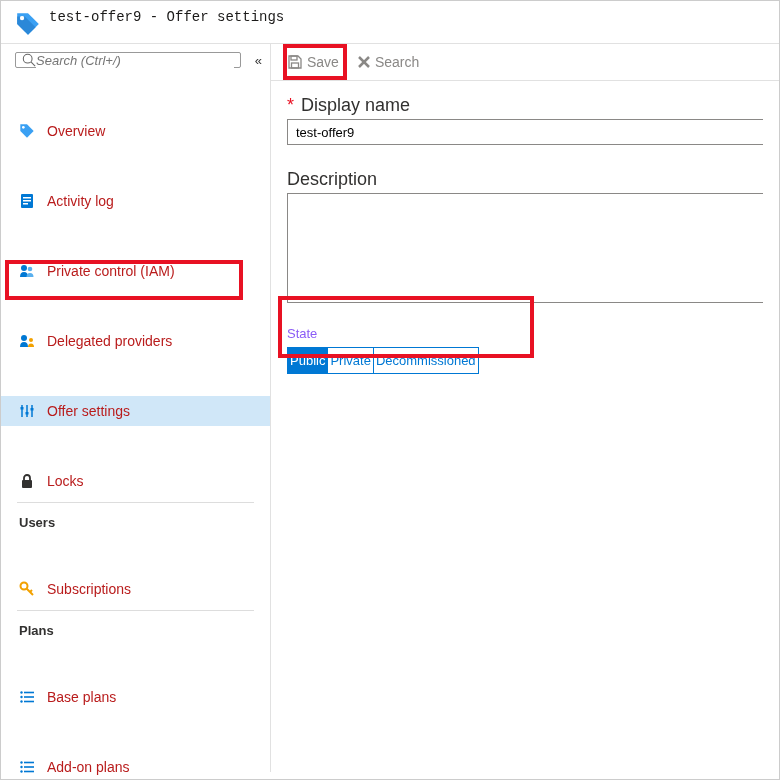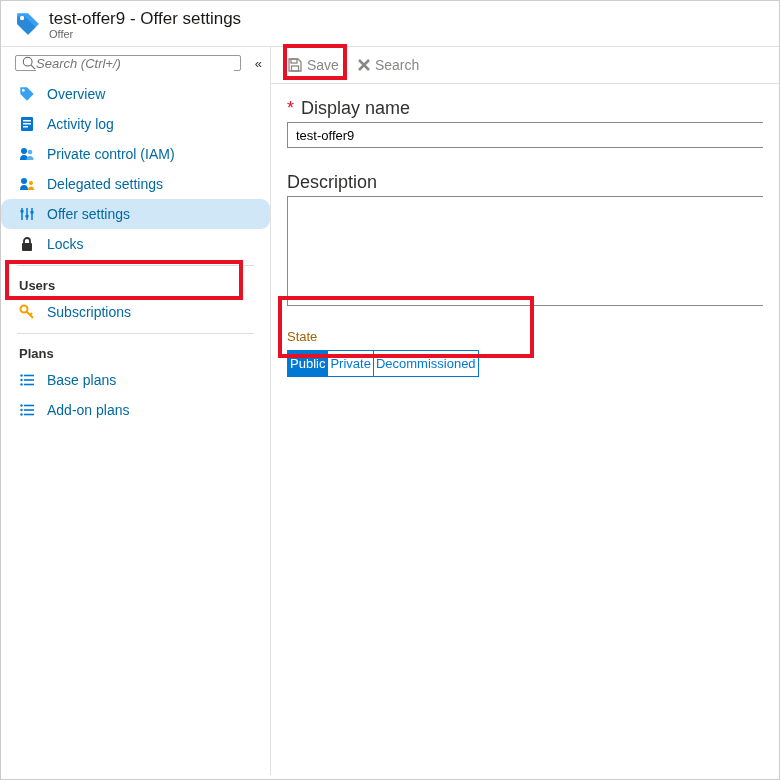--- a/index.html
+++ b/index.html
@@ -17,21 +17,21 @@
 
     
     .header {
       display: flex;
       align-items: flex-start;
       padding: 8px 14px 6px 14px;
       border-bottom: 1px solid #e1e1e1;
     }
     .header svg { flex: 0 0 auto; margin-right: 8px; margin-top: 2px; }
     .header .titles { display: flex; flex-direction: column; }
-    .header .title { font-size: 17px; font-weight: 400; color: #1b1a19; }
+    .header .title { font-size: 14px; font-weight: 400; color: #1b1a19; font-family: Liberation Mono, monospace; }
     .header .subtitle { font-size: 11px; color: #666; margin-top: -1px; }
 
     
     .body { display: flex; height: calc(100% - 50px); }
 
     
     .sidebar {
       width: 270px;
       border-right: 1px solid #e1e1e1;
       padding: 8px 0 8px 0;
@@ -60,23 +60,24 @@
       color: #666;
     }
     .collapse { margin-left: 14px; font-size: 13px; color: #333; cursor: pointer; }
 
     .nav-item {
       display: flex;
       align-items: center;
       padding: 7px 14px 7px 18px;
       cursor: pointer;
       font-size: 14px;
-      color: #0369a1;
-    }
-    .nav-item.selected { background: #d0e7f8; border-radius: 9px; }
+      color: #b91c1c;
+      margin-top: 40px;
+    }
+    .nav-item.selected { background: #d0e7f8; }
     .nav-item .icon { width: 16px; height: 16px; margin-right: 12px; display: flex; align-items: center; justify-content: center; flex-shrink: 0; }
 
     .section-title {
       font-weight: 600;
       font-size: 13px;
       padding: 12px 14px 4px 18px;
       color: #323130;
     }
     .section-divider {
       border-top: 1px solid #ddd;
@@ -127,21 +128,21 @@
       width: 100%;
       border: 1px solid #8a8886;
       border-right: none;
       padding: 4px 8px;
       font-size: 13px;
       height: 110px;
       resize: none;
       margin-bottom: 20px;
     }
 
-    .state-label { font-size: 13px; color: #a16207; margin-bottom: 6px; }
+    .state-label { font-size: 13px; color: #8b5cf6; margin-bottom: 6px; }
     .seg { display: flex; border: 1px solid #0078d4; width: fit-content; }
     .seg-btn {
       padding: 5px 2px;
       font-size: 13px;
       color: #0078d4;
       background: #fff;
       cursor: pointer;
       border-left: 1px solid #0078d4;
     }
     .seg-btn:first-child { border-left: none; }
@@ -153,21 +154,20 @@
 
 <div class="header">
   <svg width="26" height="26" viewBox="0 0 24 24">
     <path d="M2 2 L12 2 L22 12 L12 22 L2 12 Z" fill="#3aa0f3"></path>
     <circle cx="6.5" cy="6.5" r="2" fill="#fff"></circle>
     <path d="M2 5 L9 5 L19 15 L12 22 L2 12 Z" fill="#2b88d8"></path>
     <circle cx="6.5" cy="6.5" r="2" fill="#fff"></circle>
   </svg>
   <div class="titles">
     <div class="title">test-offer9 - Offer settings</div>
-    <div class="subtitle">Offer</div>
   </div>
 </div>
 
 <div class="body">
 
   <div class="sidebar">
     <div class="search-wrap">
       <div class="search">
         <svg width="14" height="14" viewBox="0 0 16 16">
             <circle cx="6.5" cy="6.5" r="5" stroke="#666" stroke-width="1.2" fill="none"></circle>
@@ -215,21 +215,21 @@
 
     <div class="nav-item">
       <span class="icon">
         <svg width="16" height="16" viewBox="0 0 16 16">
             <circle cx="5" cy="5" r="3" fill="#0078d4"></circle>
             <path d="M1 14 Q1 9 5 9 Q9 9 9 14 Z" fill="#0078d4"></path>
             <circle cx="12" cy="7" r="2" fill="#f2a100"></circle>
             <path d="M9 14 Q9 10.5 12 10.5 Q15 10.5 15 14 Z" fill="#f2a100"></path>
           </svg>
       </span>
-      <span>Delegated settings</span>
+      <span>Delegated providers</span>
     </div>
 
     <div class="nav-item selected">
       <span class="icon">
         <svg width="16" height="16" viewBox="0 0 16 16">
             <line x1="3" y1="2" x2="3" y2="14" stroke="#0078d4" stroke-width="1.5"></line>
             <line x1="8" y1="2" x2="8" y2="14" stroke="#0078d4" stroke-width="1.5"></line>
             <line x1="13" y1="2" x2="13" y2="14" stroke="#0078d4" stroke-width="1.5"></line>
             <rect x="1.5" y="4" width="3" height="2.5" fill="#0078d4"></rect>
             <rect x="6.5" y="9" width="3" height="2.5" fill="#0078d4"></rect>

